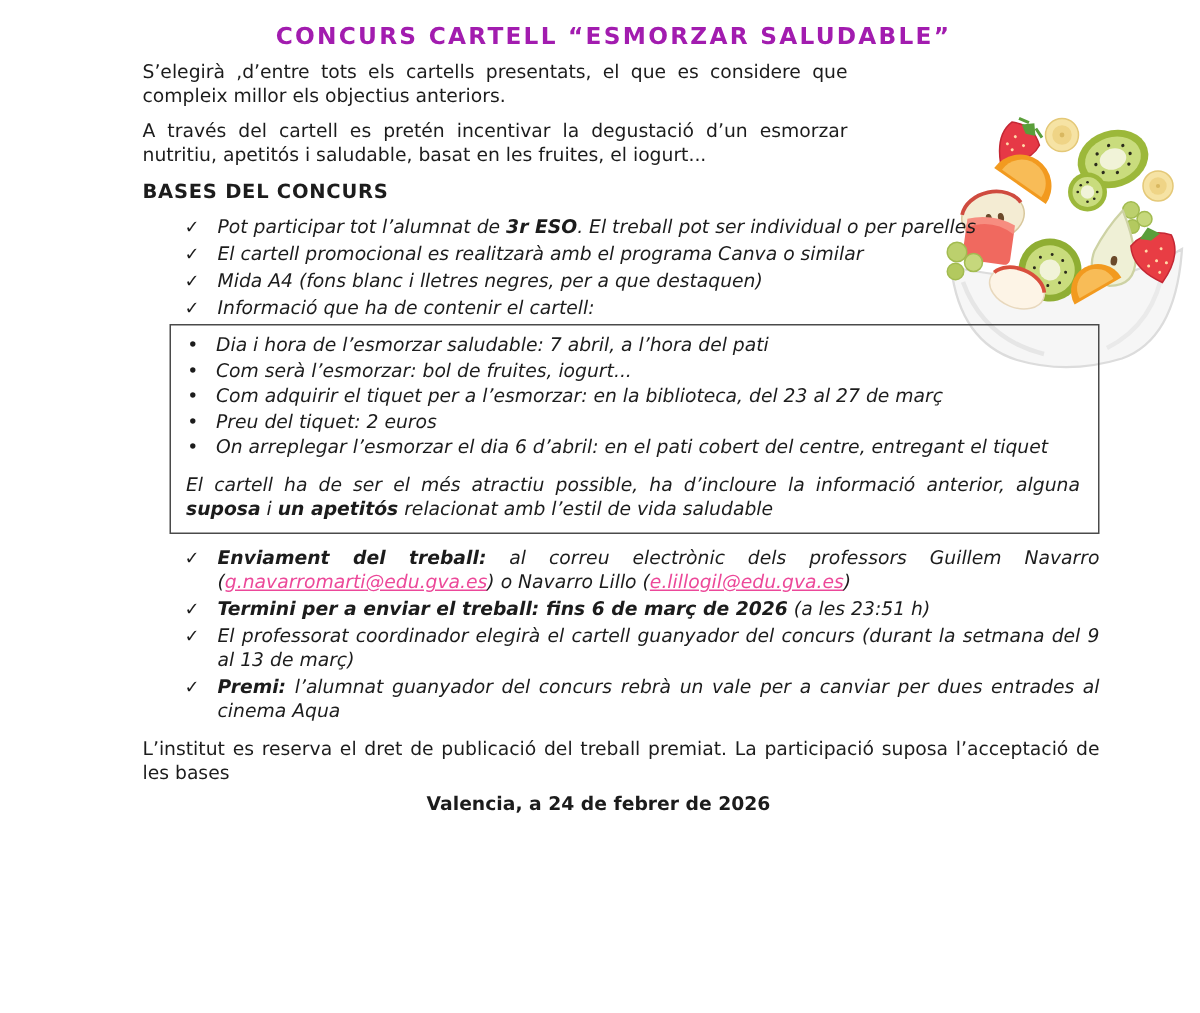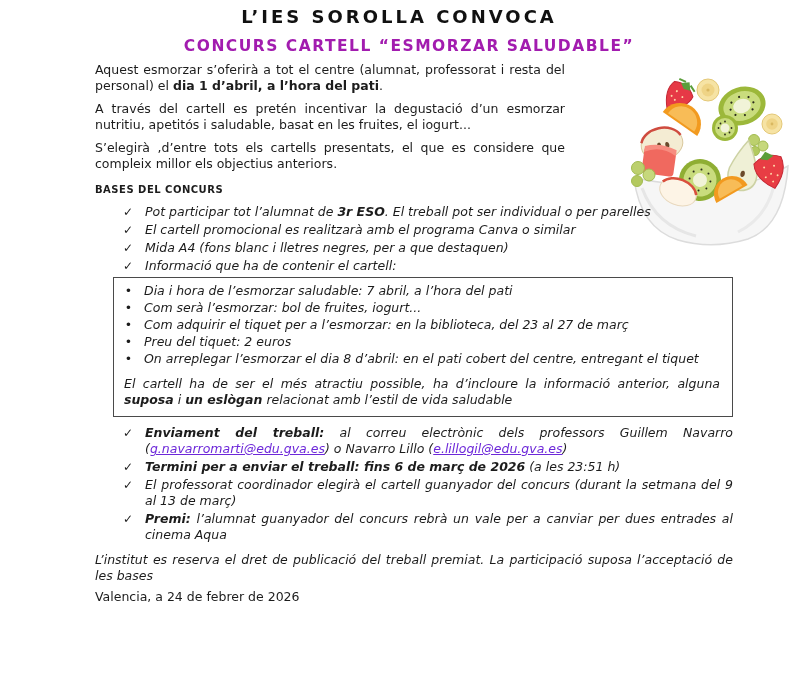--- a/index.html
+++ b/index.html
@@ -7,36 +7,36 @@
     position:relative;width:800px;height:675px;overflow:hidden;background:#ffffff;
     font-family:"DejaVu Sans","Liberation Sans",sans-serif;
     font-size:12.5px;line-height:16px;color:#1c1c1c;
   }
   .content{position:absolute;left:95px;top:6px;width:638px;}
   h1.title{font-size:18px;line-height:22px;font-weight:bold;letter-spacing:3px;
     text-align:center;margin:0 30px 0 0;color:#111;}
   h2.subtitle{font-size:15.5px;line-height:20px;font-weight:bold;letter-spacing:1.5px;
     text-align:center;margin:8px 10px 6px 0;color:#a21caf;}
   p.intro{margin:0 168px 7px 0;text-align:justify;}
-  h3.section{font-size:10px;font-weight:bold;margin:10px 0 6px 0;letter-spacing:.5px;}
+  h3.section{font-size:13px;font-weight:bold;margin:10px 0 6px 0;letter-spacing:.5px;}
   ul.checks{list-style:none;margin:0;padding:0 0 0 28px;font-style:italic;}
   ul.checks li{display:flex;gap:9px;margin-bottom:2px;}
   .tick{flex:0 0 13px;font-style:normal;font-weight:bold;font-size:12px;}
   .ctext{flex:1;text-align:justify;}
   .b{font-weight:normal;}
   .infobox{border:1px solid #4a4a4a;margin:3px 0 8px 18px;padding:5px 10px 7px 8px;font-style:italic;}
   ul.bullets{list-style:none;margin:0;padding:0;}
   ul.bullets li{display:flex;gap:9px;margin-bottom:1px;}
   .dot{flex:0 0 13px;text-align:center;font-style:normal;}
   .btext{flex:1;text-align:justify;}
   .boxnote{margin:9px 2px 1px 2px;text-align:justify;}
   .checks2{margin-top:8px;}
-  p.closing{margin:9px 0 0 0;font-style:italic;text-align:justify;}
-  p.date{margin:5px 30px 0 0;}
-  a.mail{color:#6d28d9;text-decoration:underline;}
+  p.closing{margin:9px 0 0 0;text-align:justify;}
+  p.date{margin:5px 30px 0 0;text-align:center;font-weight:bold;}
+  a.mail{color:#ec4899;text-decoration:underline;}
   .fruit{position:absolute;left:626px;top:58px;width:172px;height:190px;}
 </style>
 </head>
 <body>
 
 <div class="page">
 
   <div class="fruit">
     <svg width="172" height="190" viewBox="0 0 172 190">
 
@@ -165,29 +165,27 @@
 
       <g transform="translate(106,136) rotate(-30)">
         <path d="M-18 0 A18 18 0 0 1 18 0 Z" fill="#f29a1f"></path>
         <path d="M-13 -2 A13 13 0 0 1 13 -2 Z" fill="#f8bc57"></path>
       </g>
     </svg>
   </div>
 
   <div class="content">
 
-    <h1 class="title">L’IES SOROLLA CONVOCA</h1>
     <h2 class="subtitle">CONCURS CARTELL “ESMORZAR SALUDABLE”</h2>
 
 
-    <p class="intro"><span>Aquest esmorzar s’oferirà a tot el centre (alumnat, professorat i resta del personal) el </span><b>dia 1 d’abril, a l’hora del pati</b><span>.</span></p>
+
+    <p class="intro">S’elegirà ,d’entre tots els cartells presentats, el que es considere que compleix millor els objectius anteriors.</p>
 
     <p class="intro">A través del cartell es pretén incentivar la degustació d’un esmorzar nutritiu, apetitós i saludable,  basat en les fruites, el iogurt...</p>
-
-    <p class="intro">S’elegirà ,d’entre tots els cartells presentats, el que es considere que compleix millor els objectius anteriors.</p>
 
     <h3 class="section">BASES DEL CONCURS</h3>
 
     <ul class="checks">
       <li>
         <span class="tick">✓</span>
         <span class="ctext"><span>Pot participar tot l’alumnat de </span><b>3r ESO</b><span>. El treball pot ser individual o per parelles</span></span>
       </li>
       <li>
         <span class="tick">✓</span>
@@ -216,24 +214,24 @@
         <li>
           <span class="dot">•</span>
           <span class="btext">Com adquirir el tiquet per a  l’esmorzar: en la biblioteca, del 23 al 27 de març</span>
         </li>
         <li>
           <span class="dot">•</span>
           <span class="btext">Preu del tiquet: 2 euros</span>
         </li>
         <li>
           <span class="dot">•</span>
-          <span class="btext">On arreplegar l’esmorzar el dia 8 d’abril: en el pati cobert del centre, entregant el tiquet</span>
+          <span class="btext">On arreplegar l’esmorzar el dia 6 d’abril: en el pati cobert del centre, entregant el tiquet</span>
         </li>
       </ul>
-      <p class="boxnote"><span>El cartell ha de ser el més atractiu possible, ha d’incloure la informació anterior, alguna </span><b>suposa</b><span> i </span><b>un eslògan</b><span> relacionat amb l’estil de vida saludable</span></p>
+      <p class="boxnote"><span>El cartell ha de ser el més atractiu possible, ha d’incloure la informació anterior, alguna </span><b>suposa</b><span> i </span><b>un apetitós</b><span> relacionat amb l’estil de vida saludable</span></p>
     </div>
 
     <ul class="checks checks2">
       <li>
         <span class="tick">✓</span>
         <span class="ctext"><b>Enviament del treball:</b><span> al correu electrònic dels professors Guillem Navarro (</span><a href="#" class="mail">g.navarromarti@edu.gva.es</a><span>) o Navarro Lillo (</span><a href="#" class="mail">e.lillogil@edu.gva.es</a><span>)</span></span>
       </li>
       <li>
         <span class="tick">✓</span>
         <span class="ctext"><b>Termini per a enviar el treball: fins 6 de març de 2026</b><span> (a les 23:51 h)</span></span>

